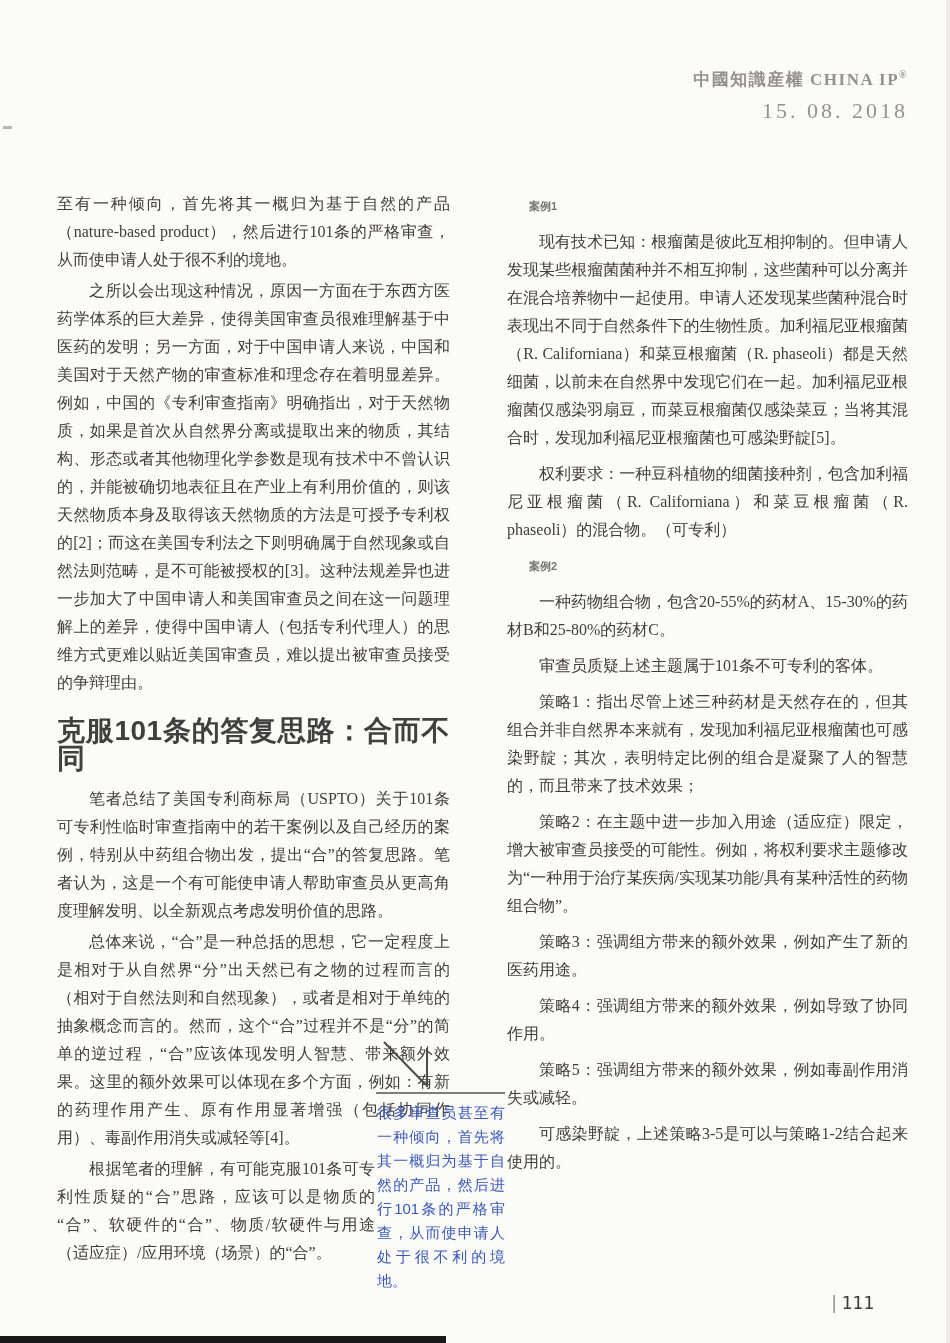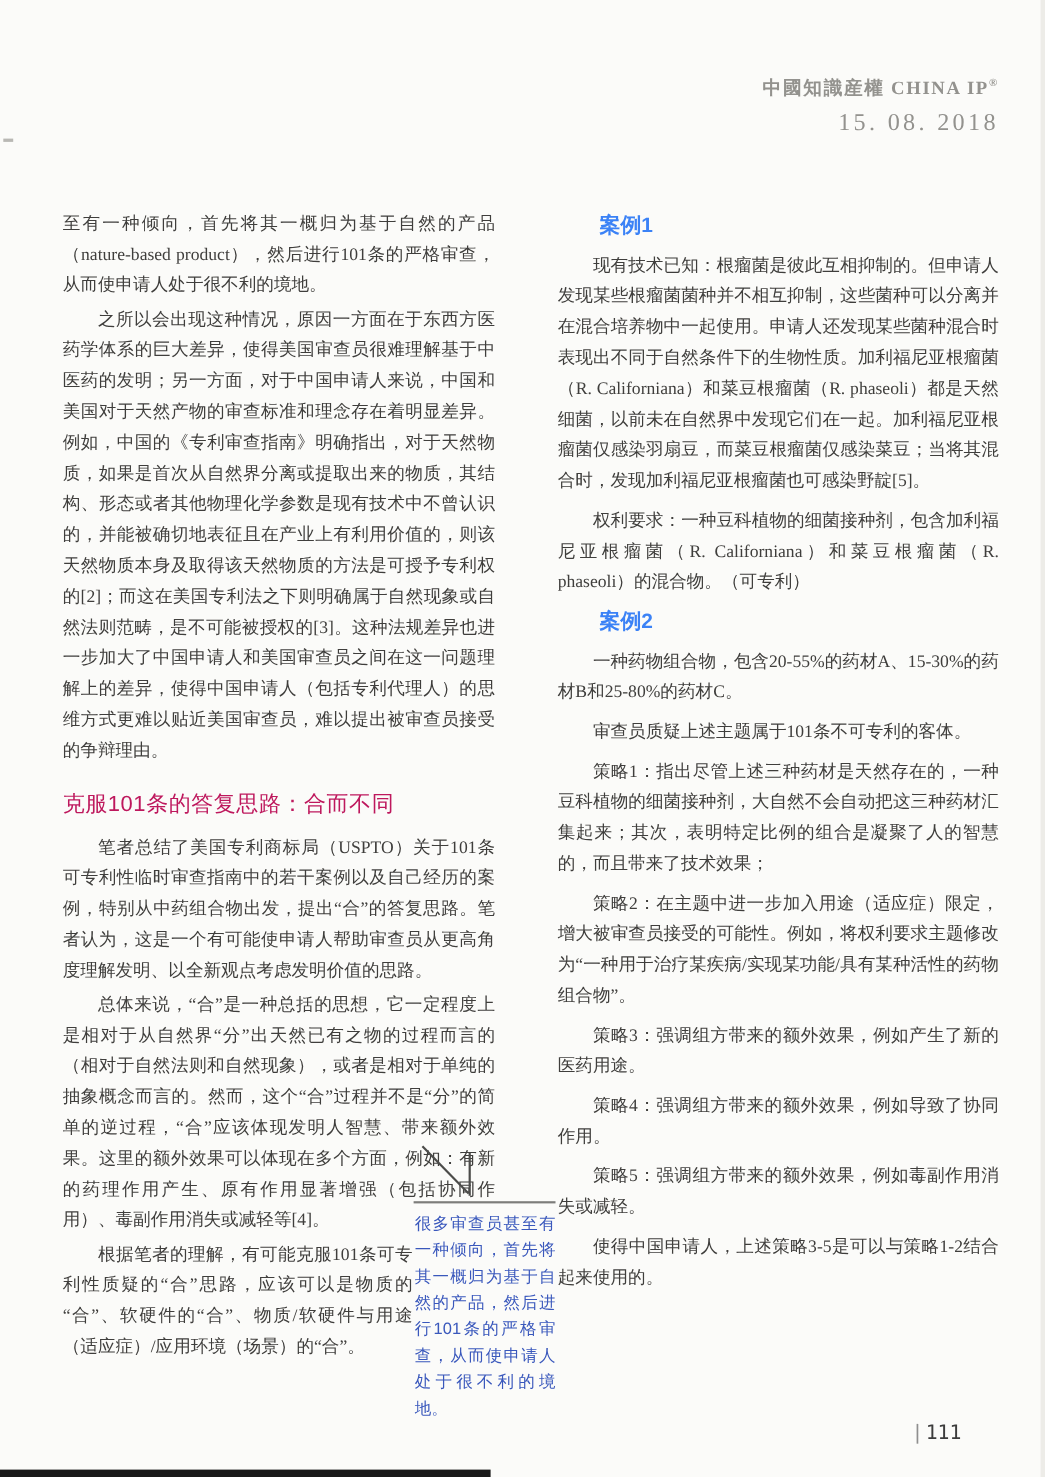--- a/index.html
+++ b/index.html
@@ -19,28 +19,28 @@
 
   
   .col{position:absolute;top:190px;color:#3f3e3c;font-size:16px;line-height:28px;
        text-align:justify;}
   .col p{margin:0 0 3px 0;text-indent:2em;}
   .left-col{left:57px;width:393px;}
   .left-col p.noindent{text-indent:0;}
   .left-col p.narrow{width:318px;}
   .left-col h2{
     font-family:"Liberation Sans","DejaVu Sans",sans-serif;
-    font-size:20px;font-weight:400;color:#be185d;text-indent:0;
+    font-size:28px;font-weight:700;color:#404040;text-indent:0;
     margin:20px 0 12px 0;line-height:28px;letter-spacing:0.5px;
   }
   .right-col{left:507px;width:401px;}
   .right-col p{margin:0 0 8px 0;}
   .right-col h3{
     font-family:"Liberation Sans","DejaVu Sans",sans-serif;
-    font-size:19px;font-weight:700;color:#3b82f6;
+    font-size:11px;font-weight:700;color:#737373;
     margin:2px 0 8px 0;text-indent:2em;line-height:28px;
   }
 
   
   .pq-arrow{position:absolute;left:382px;top:1038px;}
   .pq-rule{position:absolute;left:376px;top:1092px;width:129px;height:2px;background:#7d7d7b;}
   .pull-quote{
     position:absolute;left:377px;top:1101px;width:128px;
     font-family:"Liberation Sans","DejaVu Sans",sans-serif;
     font-weight:400;font-size:15px;line-height:24px;color:#3a58bc;
@@ -83,26 +83,26 @@
   <div class="pq-rule"></div>
   <p class="pull-quote">很多审查员甚至有一种倾向，首先将其一概归为基于自然的产品，然后进行101条的严格审查，从而使申请人处于很不利的境地。</p>
 
   <section class="col right-col">
     <h3>案例1</h3>
     <p>现有技术已知：根瘤菌是彼此互相抑制的。但申请人发现某些根瘤菌菌种并不相互抑制，这些菌种可以分离并在混合培养物中一起使用。申请人还发现某些菌种混合时表现出不同于自然条件下的生物性质。加利福尼亚根瘤菌（R. Californiana）和菜豆根瘤菌（R. phaseoli）都是天然细菌，以前未在自然界中发现它们在一起。加利福尼亚根瘤菌仅感染羽扇豆，而菜豆根瘤菌仅感染菜豆；当将其混合时，发现加利福尼亚根瘤菌也可感染野靛[5]。</p>
     <p>权利要求：一种豆科植物的细菌接种剂，包含加利福尼亚根瘤菌（R. Californiana）和菜豆根瘤菌（R. phaseoli）的混合物。（可专利）</p>
     <h3>案例2</h3>
     <p>一种药物组合物，包含20-55%的药材A、15-30%的药材B和25-80%的药材C。</p>
     <p>审查员质疑上述主题属于101条不可专利的客体。</p>
-    <p>策略1：指出尽管上述三种药材是天然存在的，一种豆科植物的细菌接种剂，大自然不会自动把这三种药材汇集起来；其次，表明特定比例的组合是凝聚了人的智慧的，而且带来了技术效果；</p>
+    <p>策略1：指出尽管上述三种药材是天然存在的，但其组合并非自然界本来就有，发现加利福尼亚根瘤菌也可感染野靛；其次，表明特定比例的组合是凝聚了人的智慧的，而且带来了技术效果；</p>
     <p>策略2：在主题中进一步加入用途（适应症）限定，增大被审查员接受的可能性。例如，将权利要求主题修改为“一种用于治疗某疾病/实现某功能/具有某种活性的药物组合物”。</p>
     <p>策略3：强调组方带来的额外效果，例如产生了新的医药用途。</p>
     <p>策略4：强调组方带来的额外效果，例如导致了协同作用。</p>
     <p>策略5：强调组方带来的额外效果，例如毒副作用消失或减轻。</p>
-    <p>使得中国申请人，上述策略3-5是可以与策略1-2结合起来使用的。</p>
+    <p>可感染野靛，上述策略3-5是可以与策略1-2结合起来使用的。</p>
   </section>
 
   <div class="pageno"><span class="bar">|</span><span>111</span></div>
 
   <div class="scan-bottom-bar"></div>
   <div class="scan-left-dash"></div>
   <div class="scan-right-edge"></div>
 
 </div>
 

